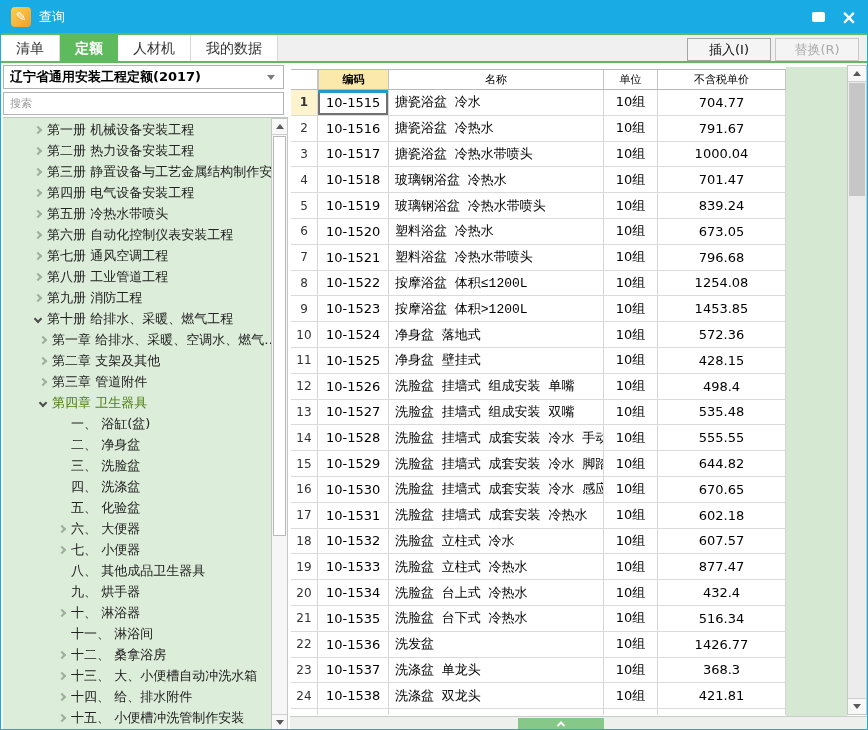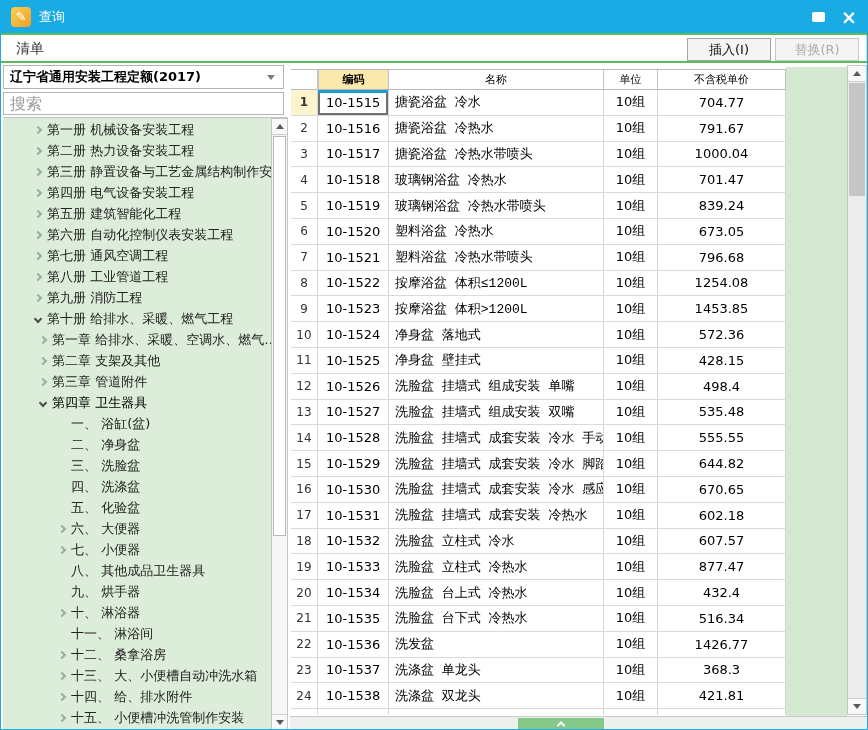--- a/index.html
+++ b/index.html
@@ -15,49 +15,49 @@
              background:linear-gradient(135deg,#fcd04c,#ef9f2f);
              color:#fff; font-size:13px; line-height:20px; text-align:center; }
   .wtitle { color:#fff; font-size:13px; margin-left:8px; }
   .winbtns { position:absolute; right:10px; top:0; height:32px; display:flex; align-items:center; gap:16px; }
   .restore { width:13px; height:10px; background:#fff; border-radius:2px; }
   .closex { color:#fff; font-size:19px; font-weight:bold; line-height:18px; }
 
   
   .tabbar { position:absolute; left:0; top:32px; width:100%; height:30px;
             background:#f0f0f0; border-top:2px solid #5dba5d; border-bottom:2px solid #5dba5d; }
-  .tabs { display:flex; height:26px;flex-direction:column; }
+  .tabs { display:flex; height:26px; }
   .tab { height:26px; line-height:26px; padding:0 15px; font-size:14px; color:#333;
          background:#fff; border-right:1px solid #d8d8d8; white-space:nowrap; }
   .tab.active { background:#5dba5d; color:#fff; font-weight:bold; border-right:none; }
   .btn { position:absolute; top:3px; height:23px; font-size:13px; text-align:center;
          line-height:21px; background:#f4f4f4; border:1px solid #a6a6a6; color:#111; }
   .btn.insert { right:96px; width:84px; }
   .btn.replace { right:8px; width:84px; color:#ababab; border-color:#c9c9c9; }
 
   
   .sidebar { position:absolute; left:0; top:62px; width:289px; height:667px; background:#fff; }
   .dropdown { position:absolute; left:2px; top:2px; width:281px; height:24px;
               border:1px solid #b3b3b3; background:#fff; font-size:13px;
               display:flex; align-items:center; padding:0 8px 0 6px; }
   .dropdown .val { flex:1; white-space:nowrap; overflow:hidden;font-weight:bold; }
   .tri-dd { width:0; height:0; border-left:4px solid transparent; border-right:4px solid transparent;
             border-top:5px solid #7d7d7d; }
   .search { position:absolute; left:2px; top:29px; width:281px; height:23px;
-            border:1px solid #b3b3b3; font-size:16px; padding:0 6px; color:#333;
+            border:1px solid #b3b3b3; font-size:11px; padding:0 6px; color:#333;
             font-family:"DejaVu Sans","Liberation Sans",sans-serif; }
   .search::placeholder { color:#9a9a9a; }
   .tree { position:absolute; left:2px; top:54px; width:285px; height:613px;
           background:#dcedd9; border-top:1px solid #bccabc; overflow:hidden; }
   .tree-inner { position:absolute; left:0; top:1px; right:17px; }
   .titem { height:21px; display:flex; align-items:center; font-size:13px; color:#222; white-space:nowrap; }
   .titem.lvl0 { padding-left:6px;margin-left:20px; }
   .titem.lvl1 { padding-left:31px; }
   .titem.lvl2 { padding-left:50px; }
-  .titem.sel .tlabel { color:#000000; }
+  .titem.sel .tlabel { color:#4d7c0f; }
   .arrowbox { width:18px; display:flex; justify-content:center; align-items:center; flex:none; }
   .chev { display:inline-block; width:6px; height:6px; }
   .chev.right { border-top:2px solid #9db09d; border-right:2px solid #9db09d; transform:rotate(45deg); }
   .chev.down  { border-right:2px solid #4d4d4d; border-bottom:2px solid #4d4d4d; transform:rotate(45deg); }
   .chev.none { visibility:hidden; }
 
   
   .sbar { position:absolute; background:#ececec; border:1px solid #c6c6c6; }
   .tree-sbar { right:0; top:0; width:17px; height:613px; background:#f6f6f6; }
   .sbtn { position:absolute; left:0; right:0; height:16px; background:#f8f8f8;
@@ -163,21 +163,21 @@
           <div class="titem lvl0">
     <span class="arrowbox">
               <span class="chev right"></span>
             </span>
     <span class="tlabel">第四册 电气设备安装工程</span>
   </div>
           <div class="titem lvl0">
     <span class="arrowbox">
               <span class="chev right"></span>
             </span>
-    <span class="tlabel">第五册 建筑智能化工程</span>
+    <span class="tlabel">第五册 冷热水带喷头</span>
   </div>
           <div class="titem lvl0">
     <span class="arrowbox">
               <span class="chev right"></span>
             </span>
     <span class="tlabel">第六册 自动化控制仪表安装工程</span>
   </div>
           <div class="titem lvl0">
     <span class="arrowbox">
               <span class="chev right"></span>

